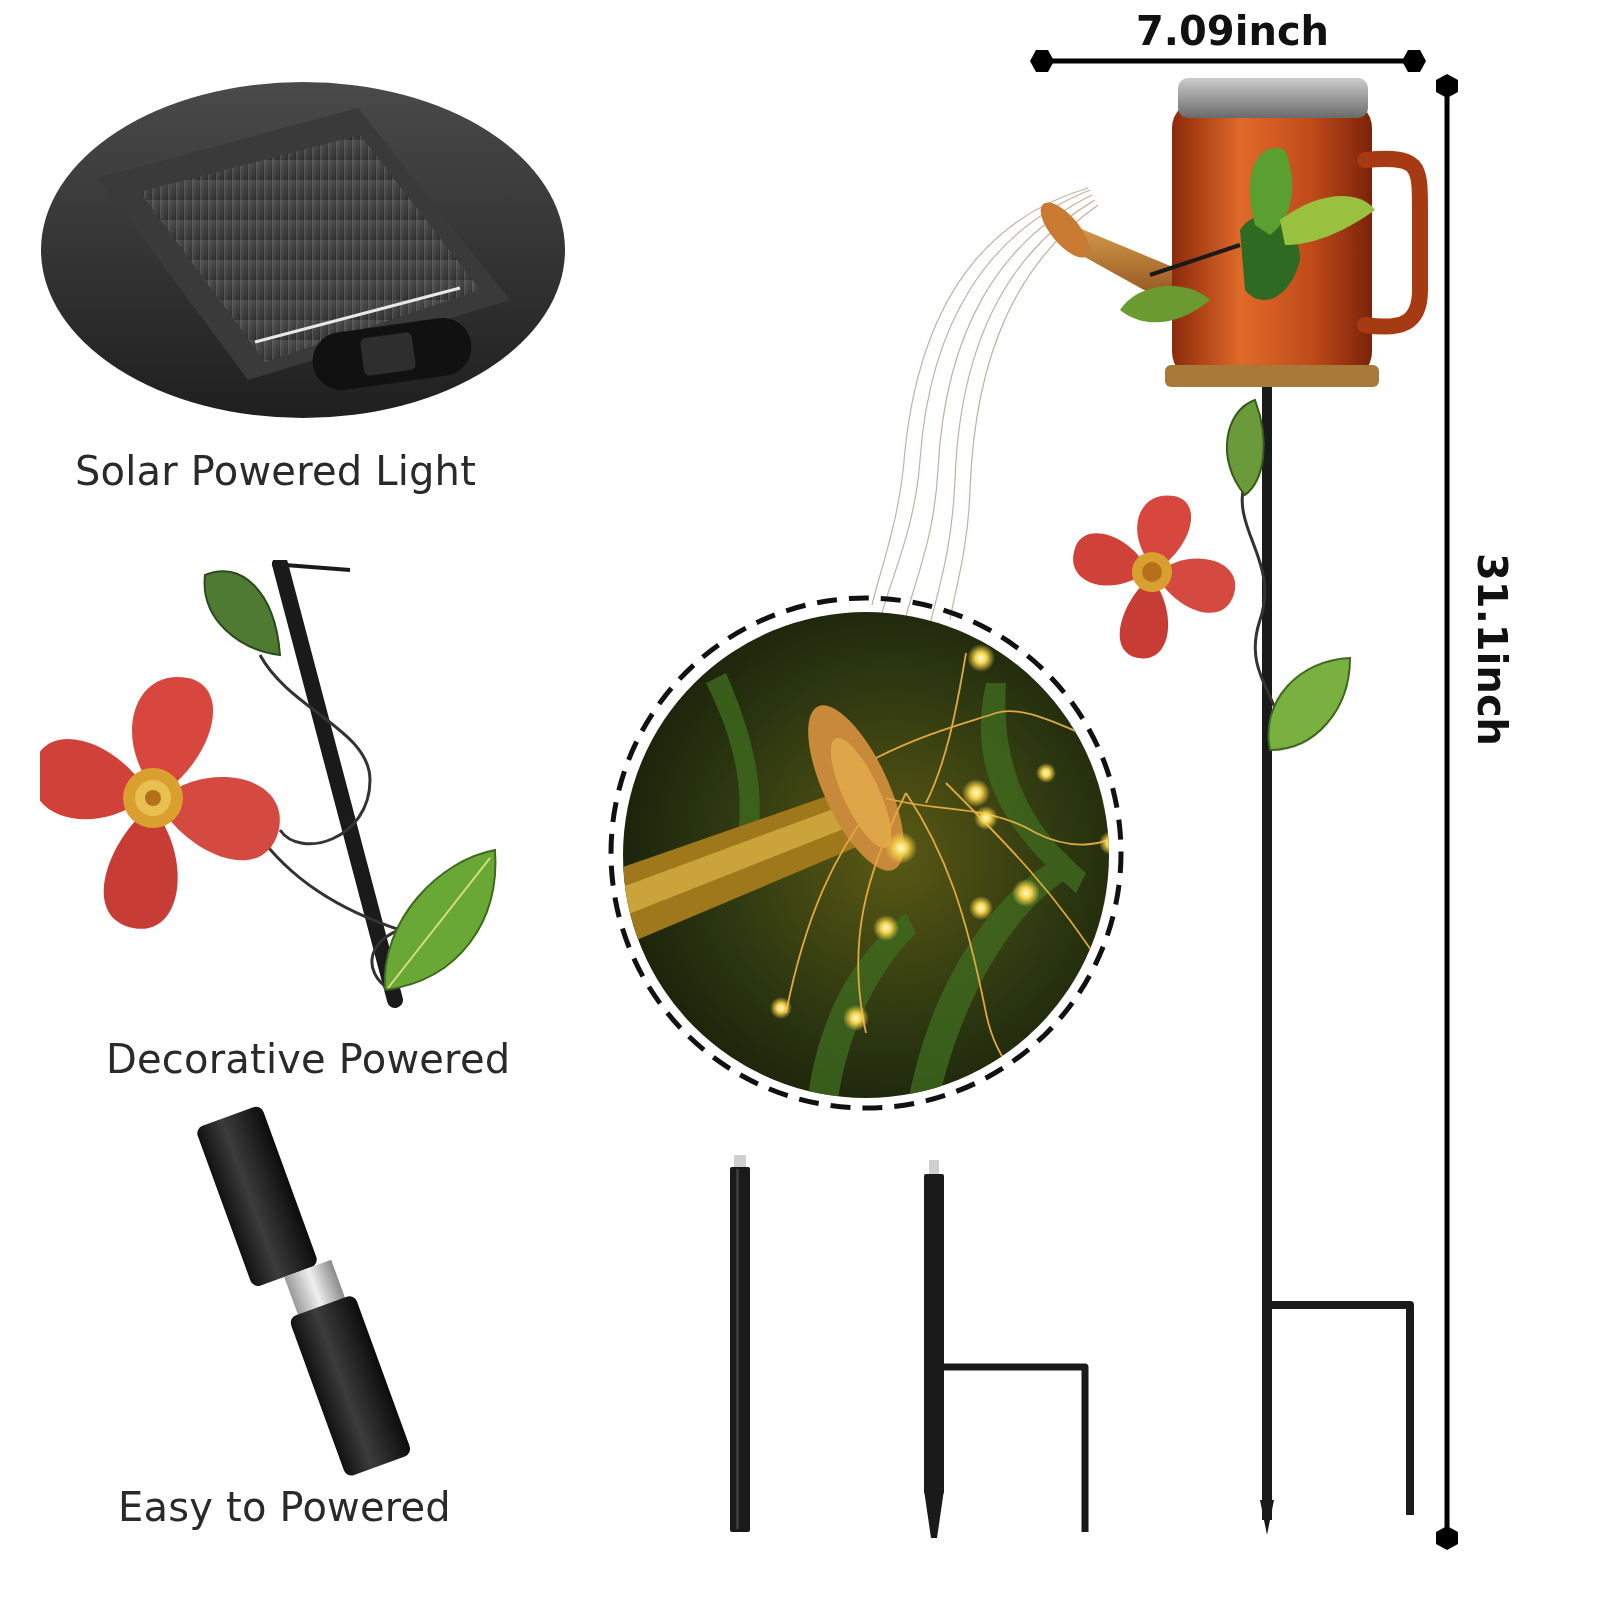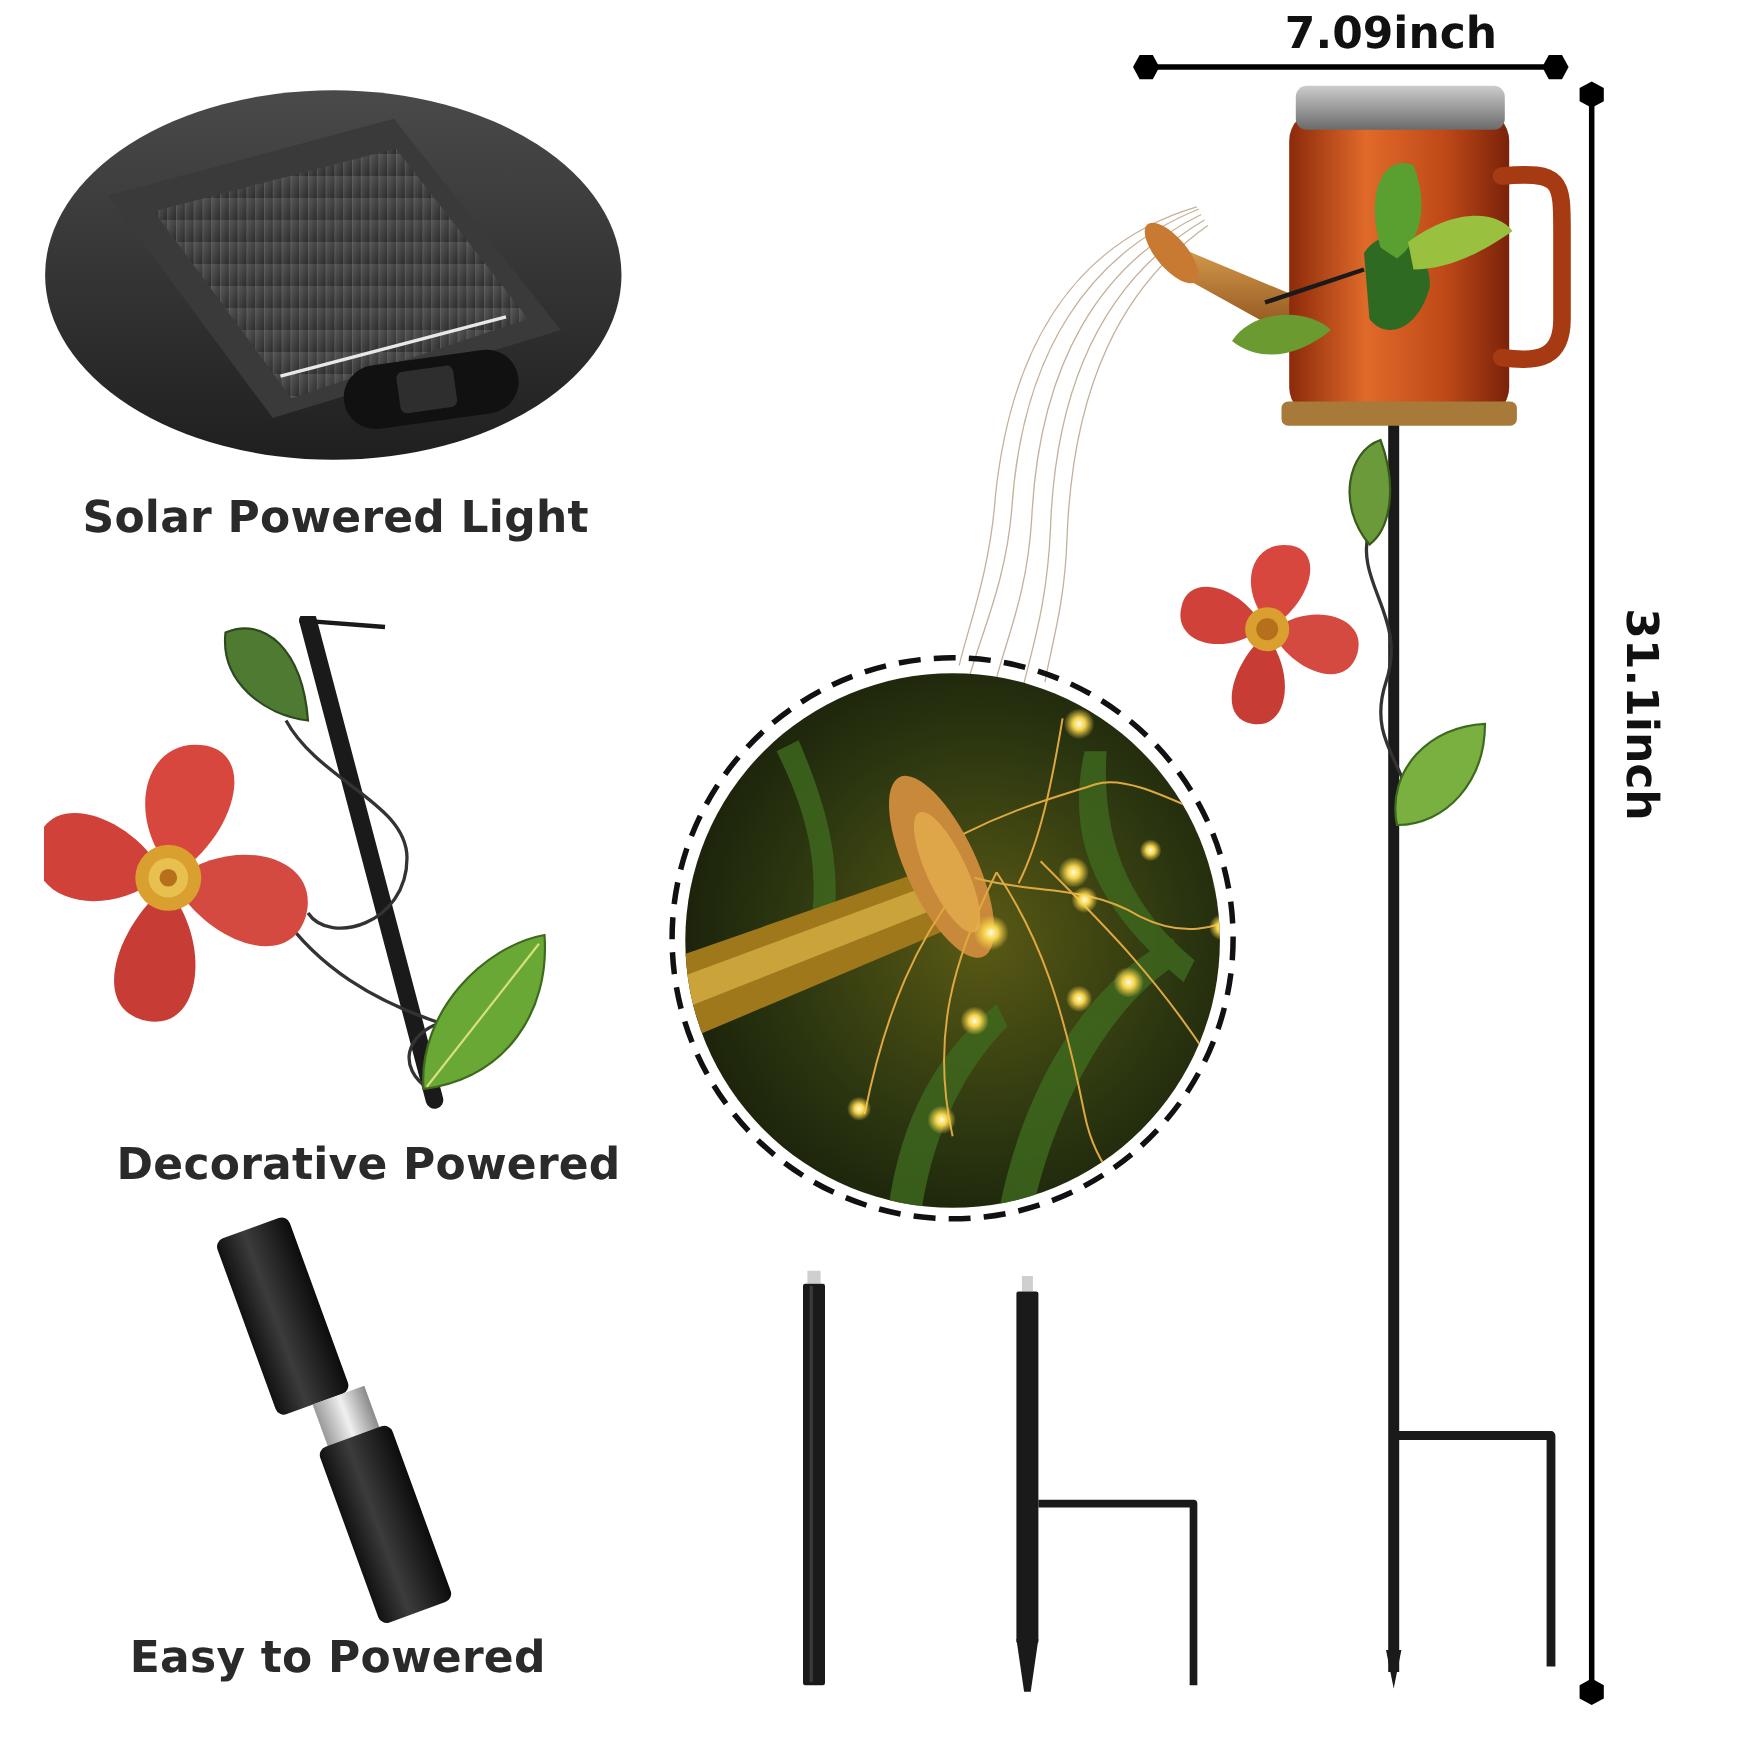--- a/index.html
+++ b/index.html
@@ -1,18 +1,18 @@
 <!DOCTYPE html>
 <html><head>
 <meta charset="utf-8">
 <style>
   html,body{margin:0;padding:0;background:#ffffff;}
   body{width:1600px;height:1600px;position:relative;overflow:hidden;font-family:"DejaVu Sans","Liberation Sans",sans-serif;}
   .abs{position:absolute;}
-  .label{position:absolute;font-weight:bold;color:#2a2a2a;font-size:40px;letter-spacing:0.2px;white-space:nowrap;}
+  .label{position:absolute;font-weight:normal;color:#2a2a2a;font-size:40px;letter-spacing:0.2px;white-space:nowrap;}
   .dim-text{position:absolute;font-weight:bold;color:#111;font-size:40px;white-space:nowrap;}
   svg{display:block;}
 </style>
 </head>
 <body>
 
 <div class="abs" style="left:40px;top:80px;width:530px;height:340px;">
   <svg width="530" height="340" viewBox="0 0 530 340">
     <defs>
       <linearGradient id="discG" x1="0" y1="0" x2="0" y2="1">
@@ -84,21 +84,21 @@
       <rect x="50" y="10" width="70" height="170" rx="8" fill="url(#tubeG)"></rect>
     </g>
     <g transform="rotate(-20 180 270)">
       <rect x="150" y="160" width="50" height="42" fill="url(#threadG)"></rect>
       <rect x="140" y="200" width="70" height="170" rx="8" fill="url(#tubeG)"></rect>
     </g>
   </svg>
 </div>
 <div class="label" style="left:118px;top:1484px;">Easy to Powered</div>
 
-<div class="dim-text" style="left:1136px;top:8px;margin-left:32px;">7.09inch</div>
+<div class="dim-text" style="left:1136px;top:8px;">7.09inch</div>
 <div class="abs" style="left:1028px;top:46px;width:400px;height:30px;">
   <svg width="400" height="30" viewBox="0 0 400 30">
     <line x1="14" y1="15" x2="386" y2="15" stroke="#000" stroke-width="5"></line>
     <polygon points="2,15 8,4 20,4 26,15 20,26 8,26" fill="#000"></polygon>
     <polygon points="374,15 380,4 392,4 398,15 392,26 380,26" fill="#000"></polygon>
   </svg>
 </div>
 
 <div class="abs" style="left:1432px;top:72px;width:30px;height:1480px;">
   <svg width="30" height="1480" viewBox="0 0 30 1480">

